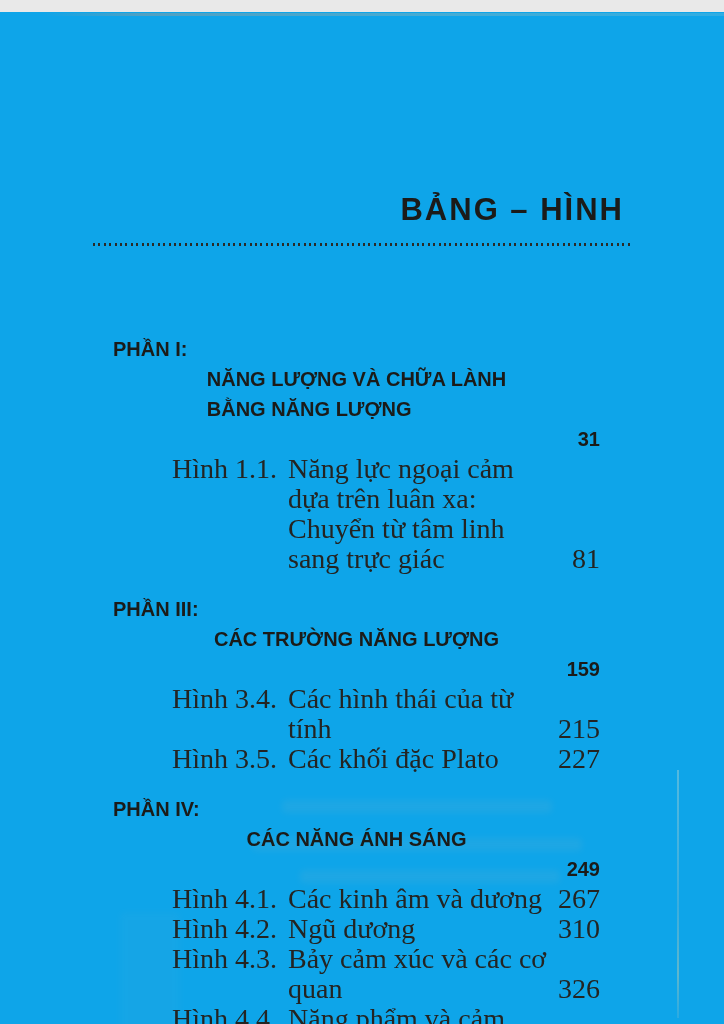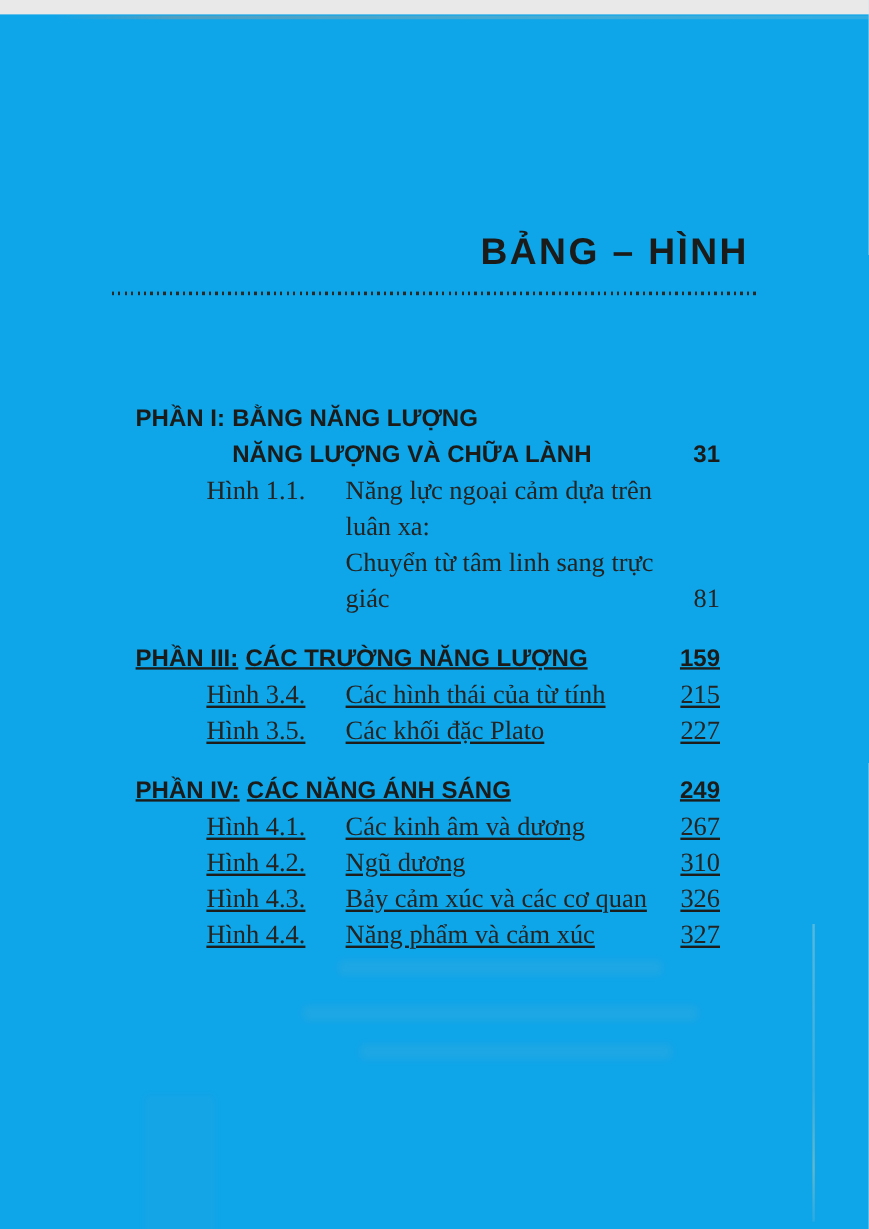--- a/index.html
+++ b/index.html
@@ -64,51 +64,52 @@
     background: repeating-linear-gradient(90deg, #2a2a28 0px, #2a2a28 2px, transparent 2px, transparent 5.4px);
   }
 
   
   .toc {
     position: absolute;
     left: 113px;
     top: 322px;
     width: 487px;
   }
-  .section + .section { margin-top: 20px; text-decoration: underline; }
+  .section + .section { margin-top: 20px; }
 
   .sec-head {
     display: flex;
-    align-items: flex-start;
+    align-items: center;
     font-family: "Liberation Sans", "DejaVu Sans", sans-serif;
     font-weight: 700;
     font-size: 20px;
     line-height: 30px;
     color: #1b1b19;
+    flex-direction: column;
   }
   .sec-label {
     flex: 0 0 auto;
     min-width: 69px;
     padding-right: 6px;
     align-self: flex-start;
     white-space: nowrap;
   }
   .sec-title { flex: 0 1 auto; }
   .sec-page {
     margin-left: auto;
     align-self: flex-end;
     padding-left: 10px;
     white-space: nowrap;
   }
 
   .fig-row {
     display: flex;
     align-items: stretch;
     font-family: "Liberation Serif", "DejaVu Serif", serif;
-    font-size: 22px;
+    font-size: 28px;
     line-height: 30px;
     color: #242422;
   }
   .fig-label {
     flex: 0 0 116px;
     margin-left: 59px;
     align-self: flex-start;
     white-space: nowrap;
   }
   .fig-title { flex: 0 1 auto; }
@@ -134,22 +135,22 @@
 
   <div class="page-title">BẢNG – HÌNH</div>
   <div class="dotted-rule"></div>
 
   <div class="toc">
 
     <div class="section">
       <div class="sec-head">
         <span class="sec-label">PHẦN I:</span>
         <span class="sec-title">
+          <span class="l">NĂNG LƯỢNG VÀ CHỮA LÀNH</span>
           <span class="l">BẰNG NĂNG LƯỢNG</span>
-          <span class="l">NĂNG LƯỢNG VÀ CHỮA LÀNH</span>
         </span>
         <span class="sec-page">31</span>
       </div>
       <div class="fig-row">
         <span class="fig-label">Hình 1.1.</span>
         <span class="fig-title">
           <span class="l">Năng lực ngoại cảm dựa trên luân xa:</span>
           <span class="l">Chuyển từ tâm linh sang trực giác</span>
         </span>
         <span class="fig-page">81</span>

